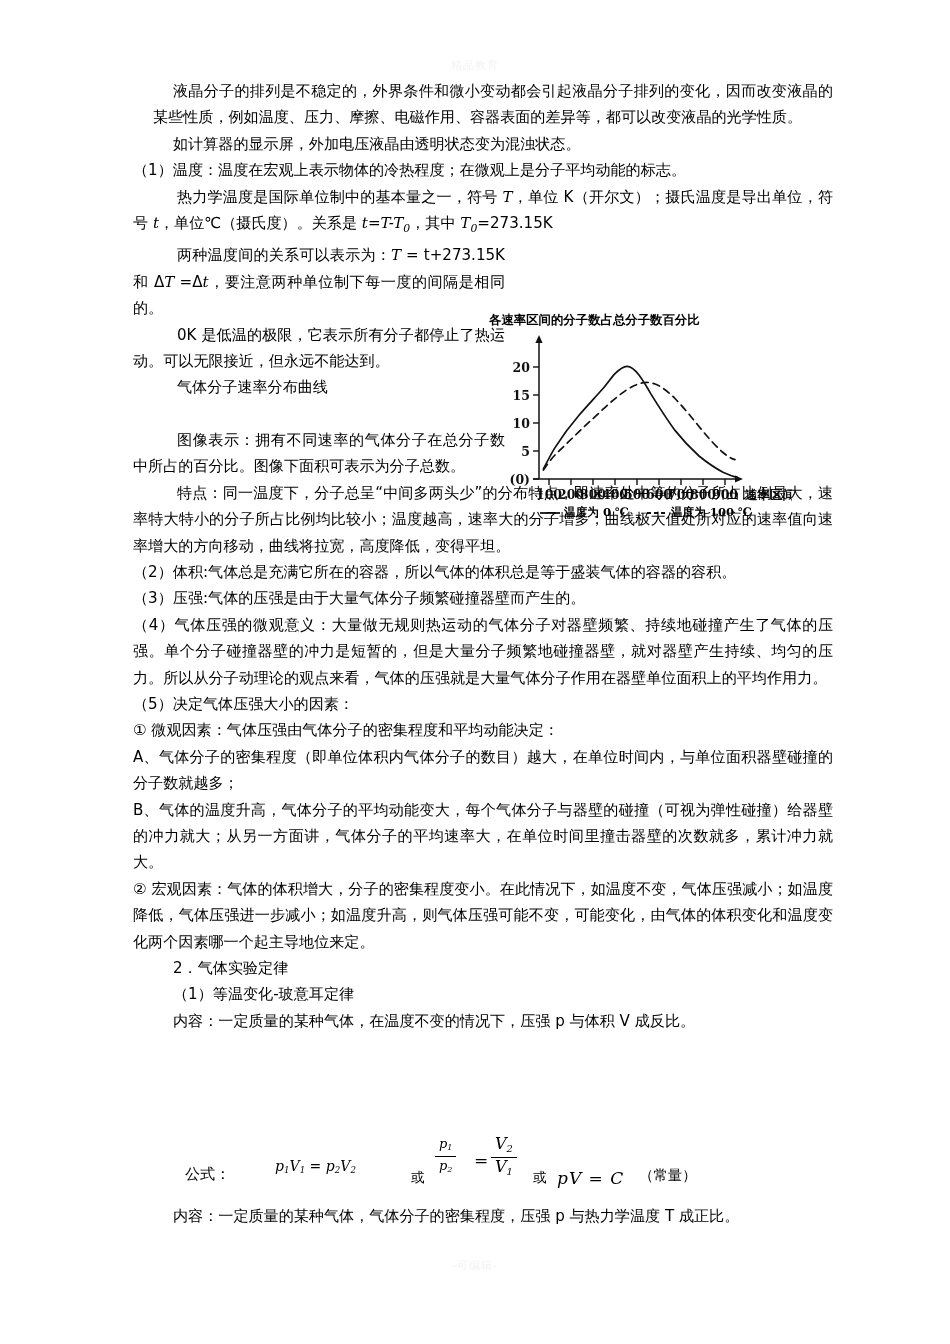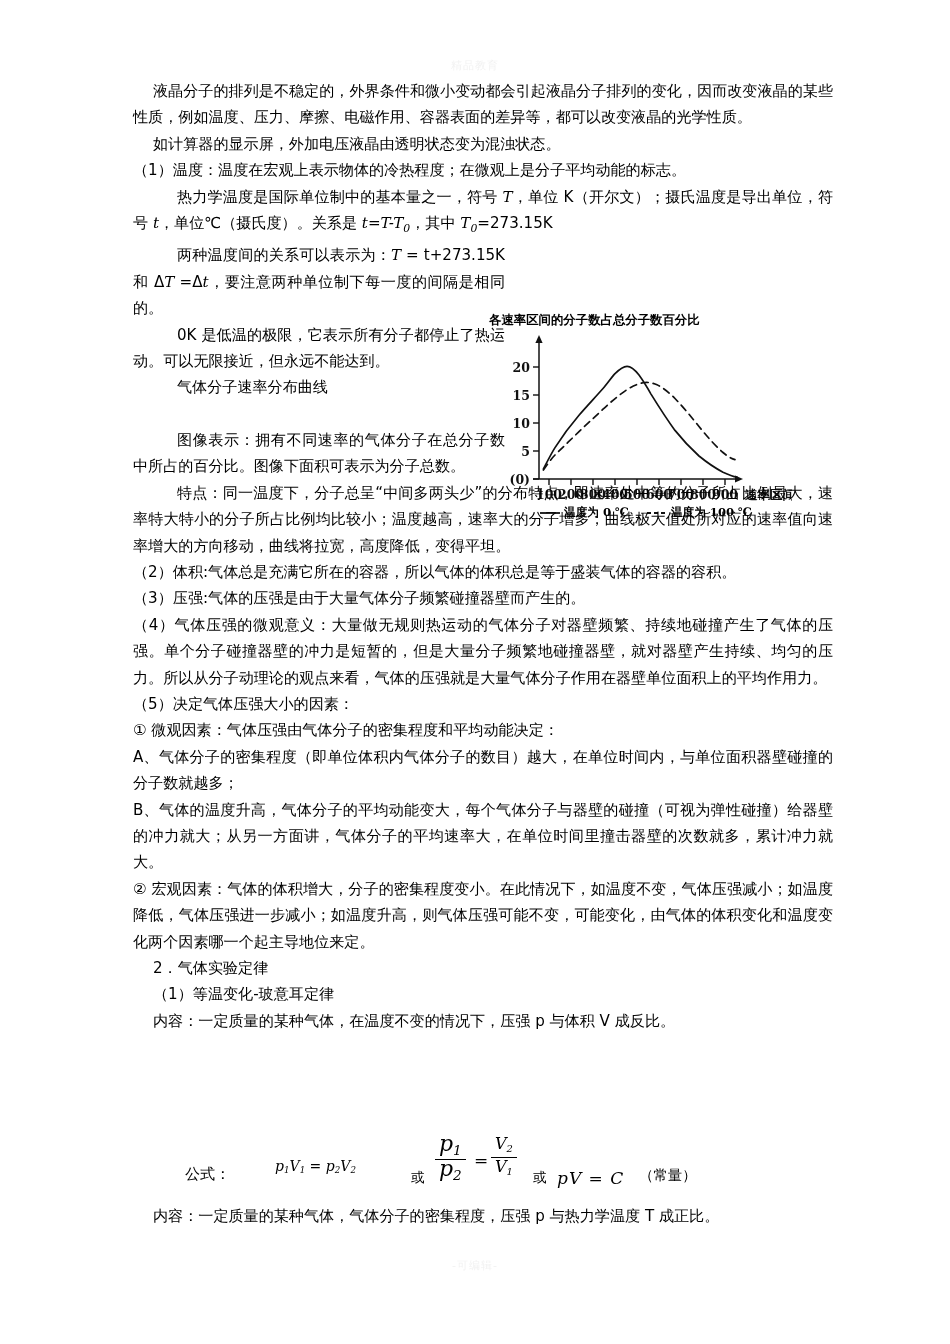--- a/index.html
+++ b/index.html
@@ -49,21 +49,21 @@
   }
 
   .p {
     font-size: 15.1px;
     line-height: 26.4px;
     text-align: justify;
     text-justify: inter-ideograph;
     margin: 0;
     letter-spacing: 0px;
   }
-  .ind1 { text-indent: 20px; }
+  .ind1 { text-indent: 20px; margin-left: 20px; }
   .ind2 { text-indent: 44px; }
   .ind0 { text-indent: 0px; }
   .bold { font-weight: bold; }
 
   .narrow { width: 372px; }
 
   em.it { font-style: italic; font-family: "DejaVu Serif","Liberation Serif",serif; }
   .sub { font-size: 0.72em; vertical-align: sub; }
 
   
@@ -132,21 +132,21 @@
     left: 278px;
     top: 36px;
     font-size: 13.6px;
   }
   .frac {
     position: absolute;
     left: 302px;
     top: 2px;
     font-family: "DejaVu Serif", "Liberation Serif", serif;
     font-style: italic;
-    font-size: 22px;
+    font-size: 13px;
     text-align: center;
   }
   .frac .num, .frac .den { display: block; line-height: 17px; padding: 0 4px; }
   .frac .num { border-bottom: 1.4px solid #000; }
   .frac .s { font-size: 0.62em; vertical-align: -0.26em; }
   .eqsign {
     position: absolute;
     left: 341px;
     top: 17px;
     font-family: "DejaVu Serif", "Liberation Serif", serif;

